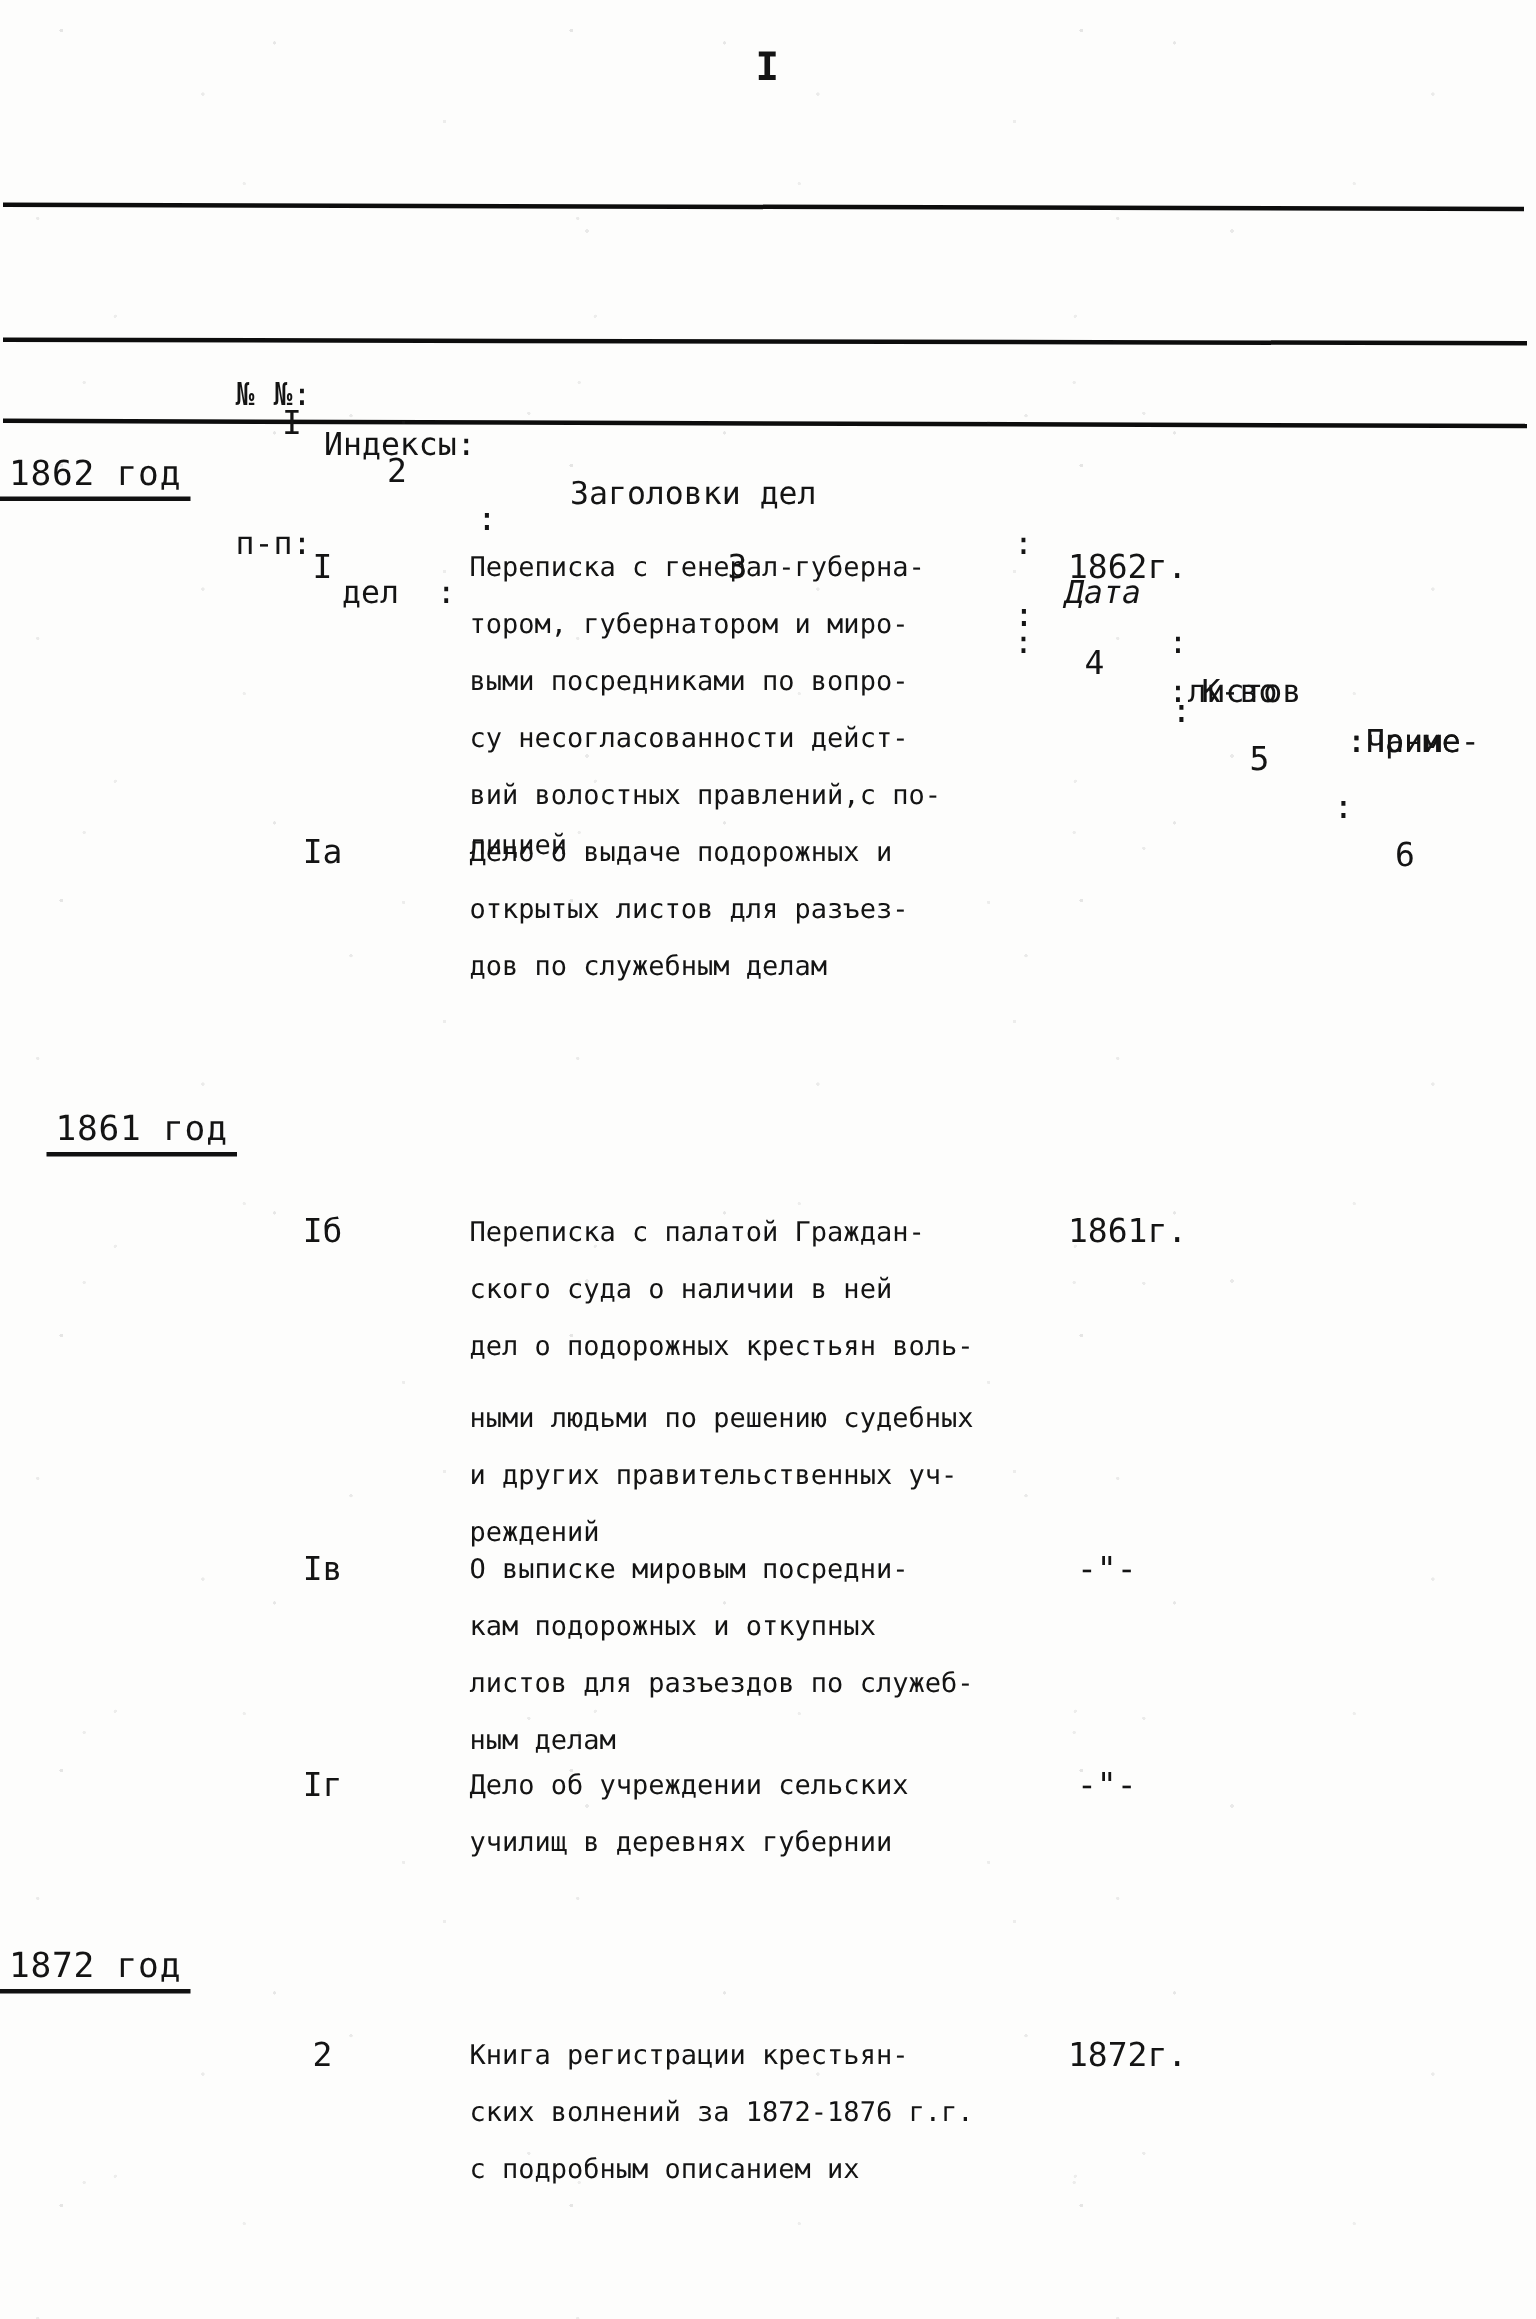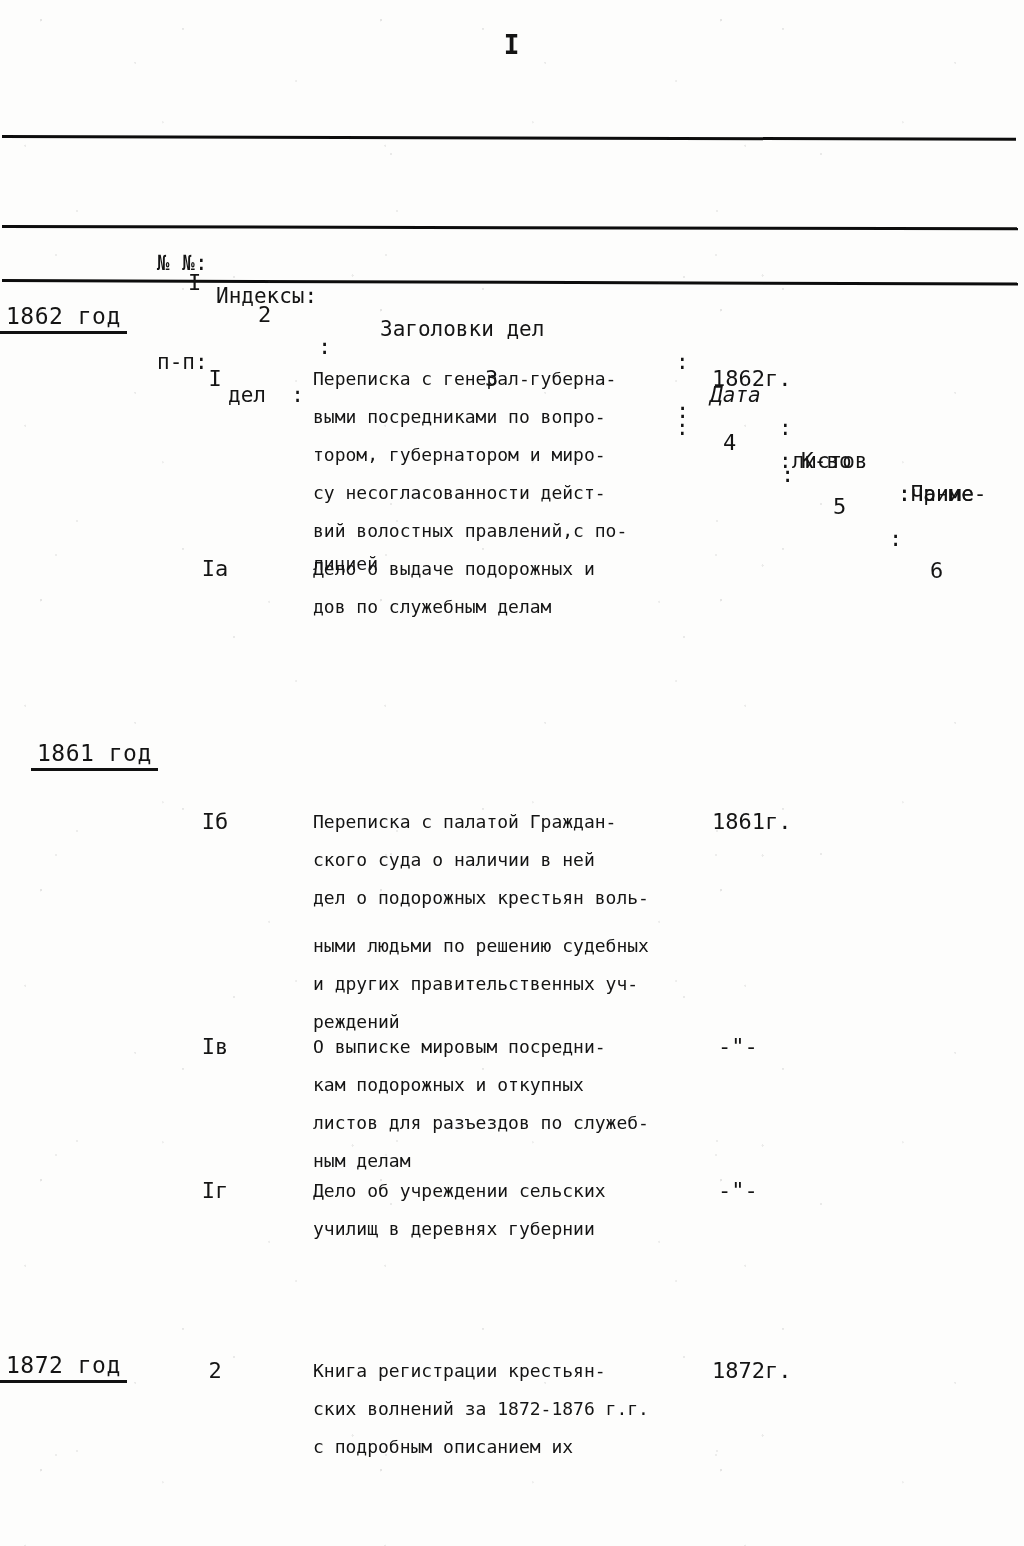--- a/index.html
+++ b/index.html
@@ -175,44 +175,44 @@
     <span class="seg" style="left:781px;">:</span>
     <span class="seg" style="left:833px;">5</span>
     <span class="seg" style="left:889px;">:</span>
     <span class="seg" style="left:930px;">6</span>
   </div>
 
   <div class="body" id="body">
       <div class="year-heading" style="top: 303px;"><span class="u">1862 год</span></div>
       <div class="entry" style="top: 360px;">
         <div class="idx">I</div>
-        <div class="title-col"><div class="ln">Переписка с генерал-губерна-</div><div class="ln">выми посредниками по вопро-</div><div class="ln">тором, губернатором и миро-</div><div class="ln">су несогласованности дейст-</div><div class="ln">вий волостных правлений,с по-</div><div class="ln tight">лицией</div></div>
+        <div class="title-col"><div class="ln">Переписка с генерал-губерна-</div><div class="ln">тором, губернатором и миро-</div><div class="ln">выми посредниками по вопро-</div><div class="ln">су несогласованности дейст-</div><div class="ln">вий волостных правлений,с по-</div><div class="ln tight">лицией</div></div>
         <div class="date-col" style="left: 712px;">1862г.</div>
       </div>
       <div class="entry" style="top: 550px;">
         <div class="idx">Iа</div>
-        <div class="title-col"><div class="ln">Дело о выдаче подорожных и</div><div class="ln">дов по служебным делам</div></div>
+        <div class="title-col"><div class="ln">Дело о выдаче подорожных и</div><div class="ln">открытых листов для разъез-</div><div class="ln">дов по служебным делам</div></div>
       </div>
       <div class="year-heading" style="top: 740px; padding-left: 31px;"><span class="u">1861 год</span></div>
       <div class="entry" style="top: 803px;">
         <div class="idx">Iб</div>
         <div class="title-col"><div class="ln">Переписка с палатой Граждан-</div><div class="ln">ского суда о наличии в ней</div><div class="ln">дел о подорожных крестьян воль-</div><div class="ln gap">ными людьми по решению судебных</div><div class="ln">и других правительственных уч-</div><div class="ln">реждений</div></div>
         <div class="date-col" style="left: 712px;">1861г.</div>
       </div>
       <div class="entry" style="top: 1028px;">
         <div class="idx">Iв</div>
         <div class="title-col"><div class="ln">О выписке мировым посредни-</div><div class="ln">кам подорожных и откупных</div><div class="ln">листов для разъездов по служеб-</div><div class="ln">ным делам</div></div>
         <div class="date-col ditto" style="left: 718px;">-"-</div>
       </div>
       <div class="entry" style="top: 1172px;">
         <div class="idx">Iг</div>
         <div class="title-col"><div class="ln">Дело об учреждении сельских</div><div class="ln">училищ в деревнях губернии</div></div>
         <div class="date-col ditto" style="left: 718px;">-"-</div>
       </div>
-      <div class="year-heading" style="top: 1352px;"><span class="u">1872 год</span></div>
+      <div class="year-heading" style="top: 1298px;"><span class="u">1872 год</span></div>
       <div class="entry" style="top: 1352px;">
         <div class="idx">2</div>
         <div class="title-col"><div class="ln">Книга регистрации крестьян-</div><div class="ln">ских волнений за 1872-1876 г.г.</div><div class="ln">с подробным описанием их</div></div>
         <div class="date-col" style="left: 712px;">1872г.</div>
       </div>
     </div>
 
   <div id="grain"></div>
 </div>
 

